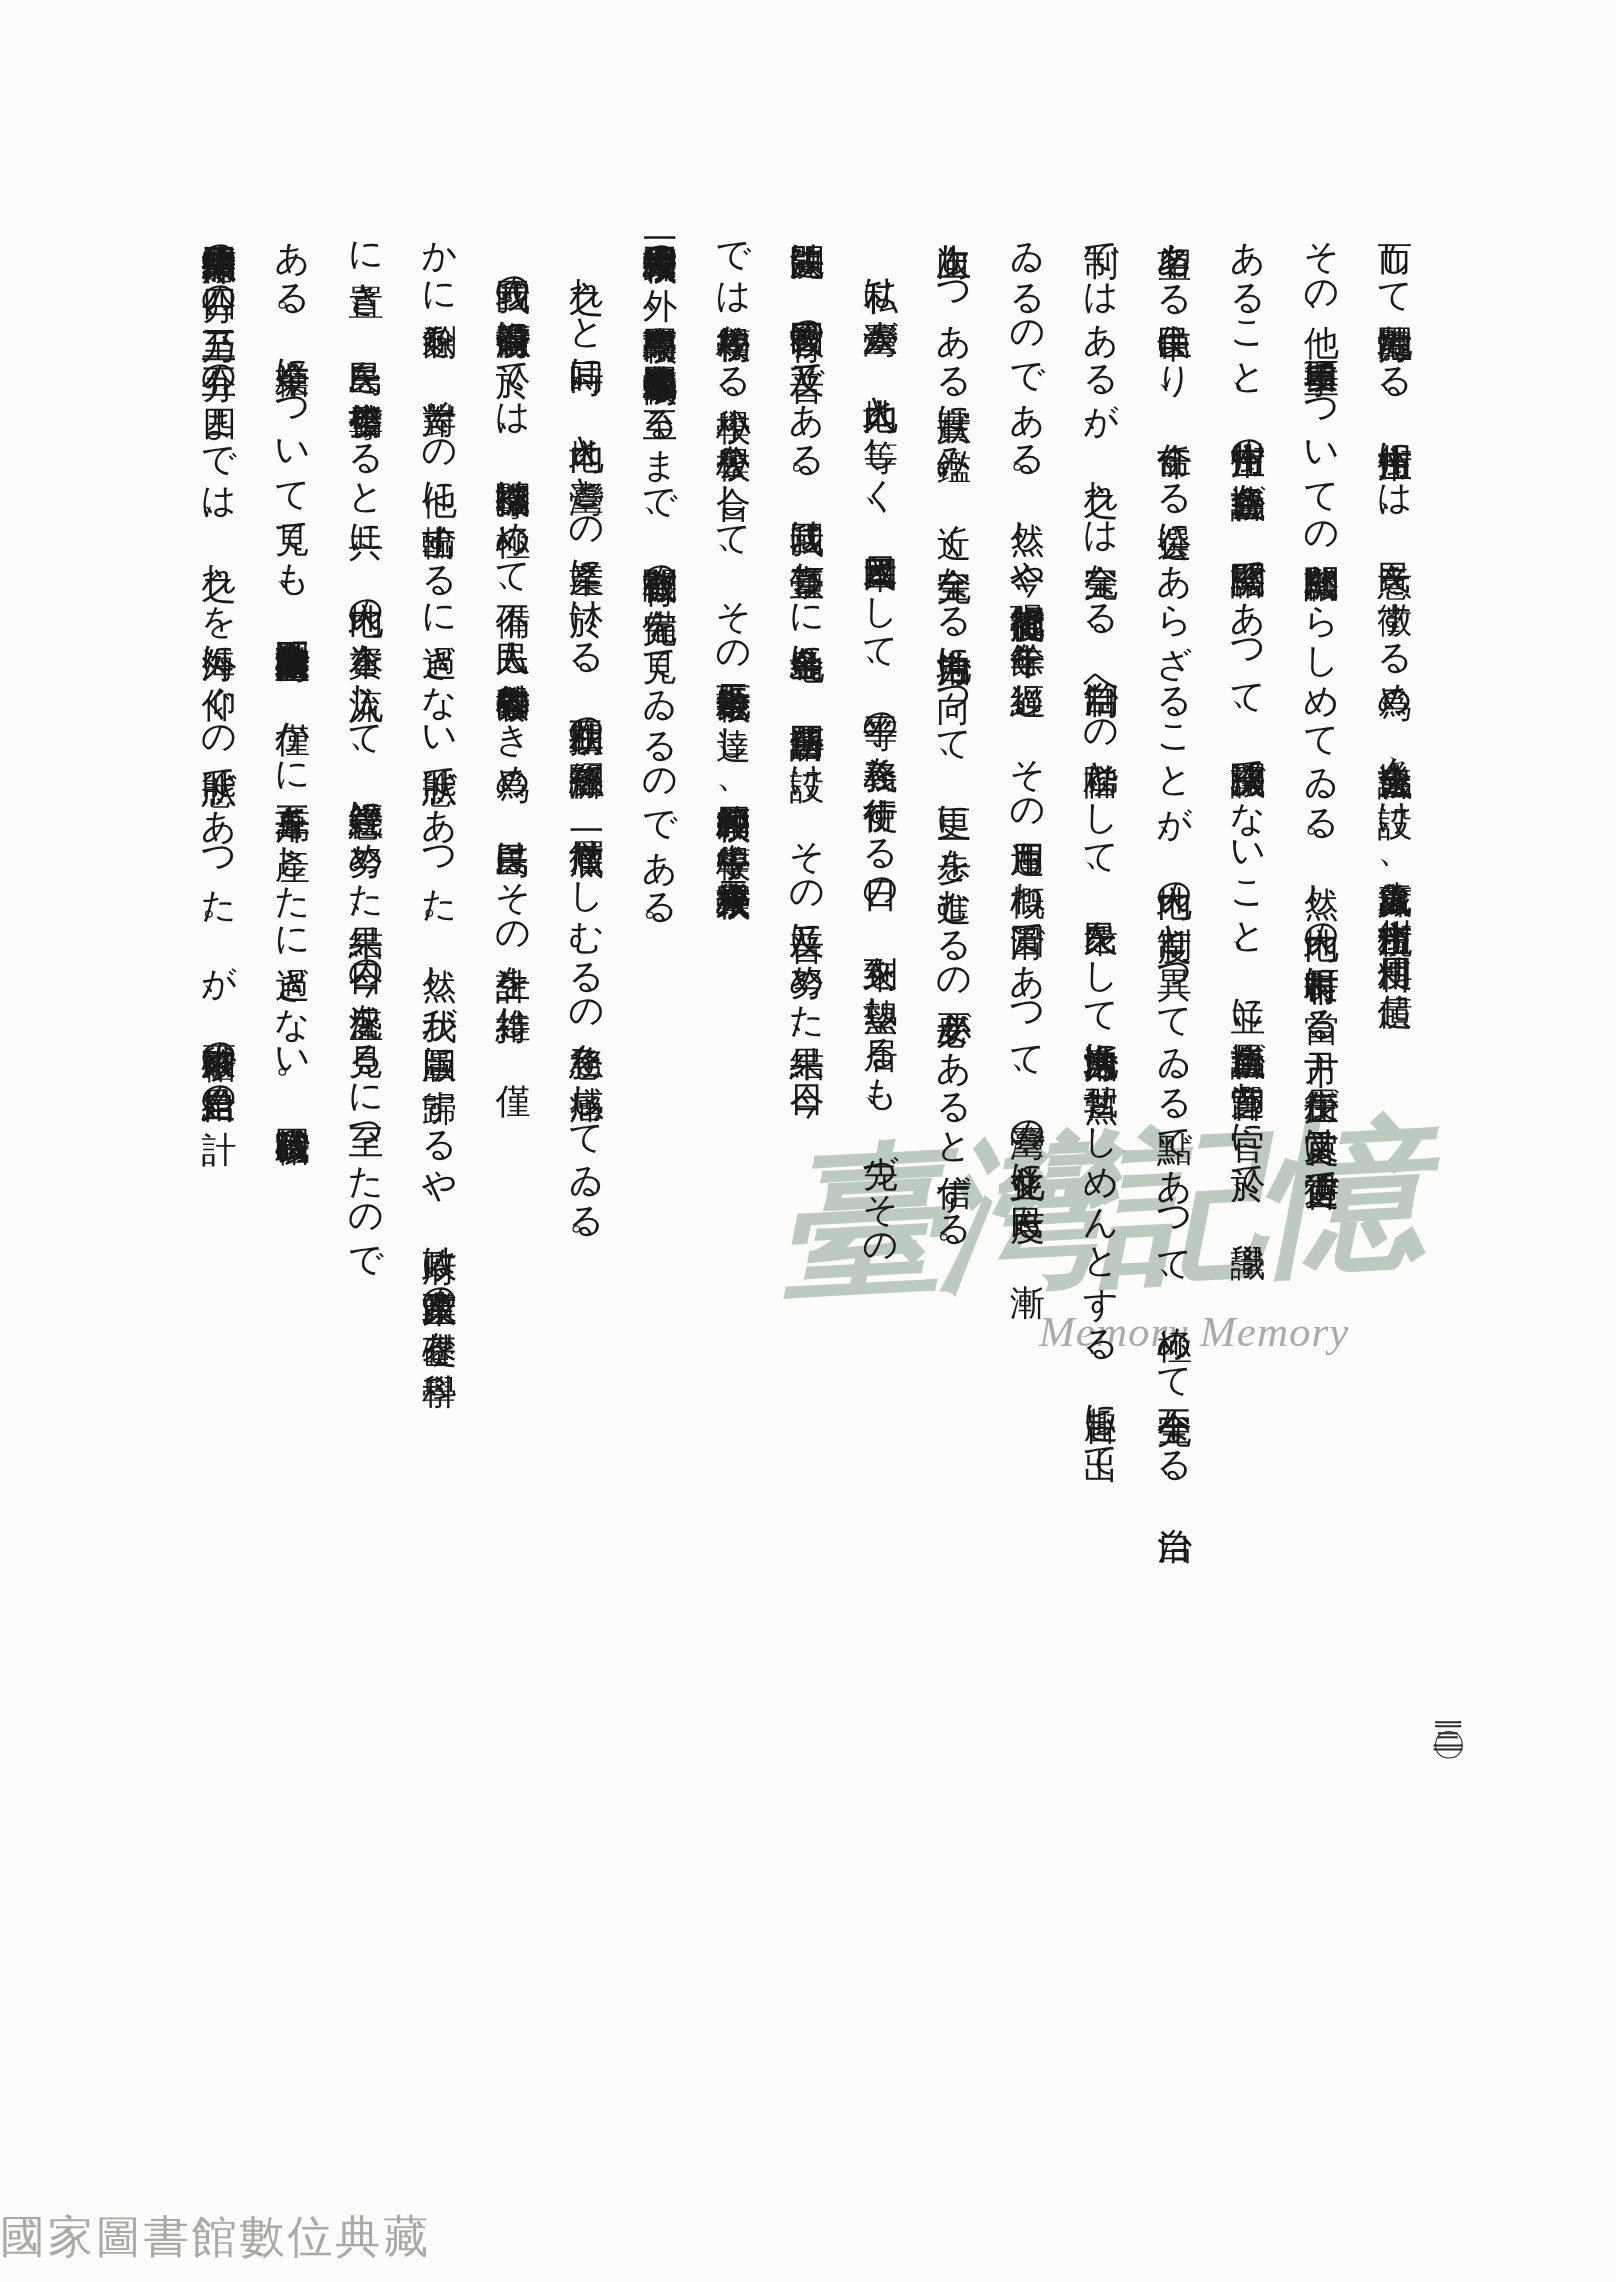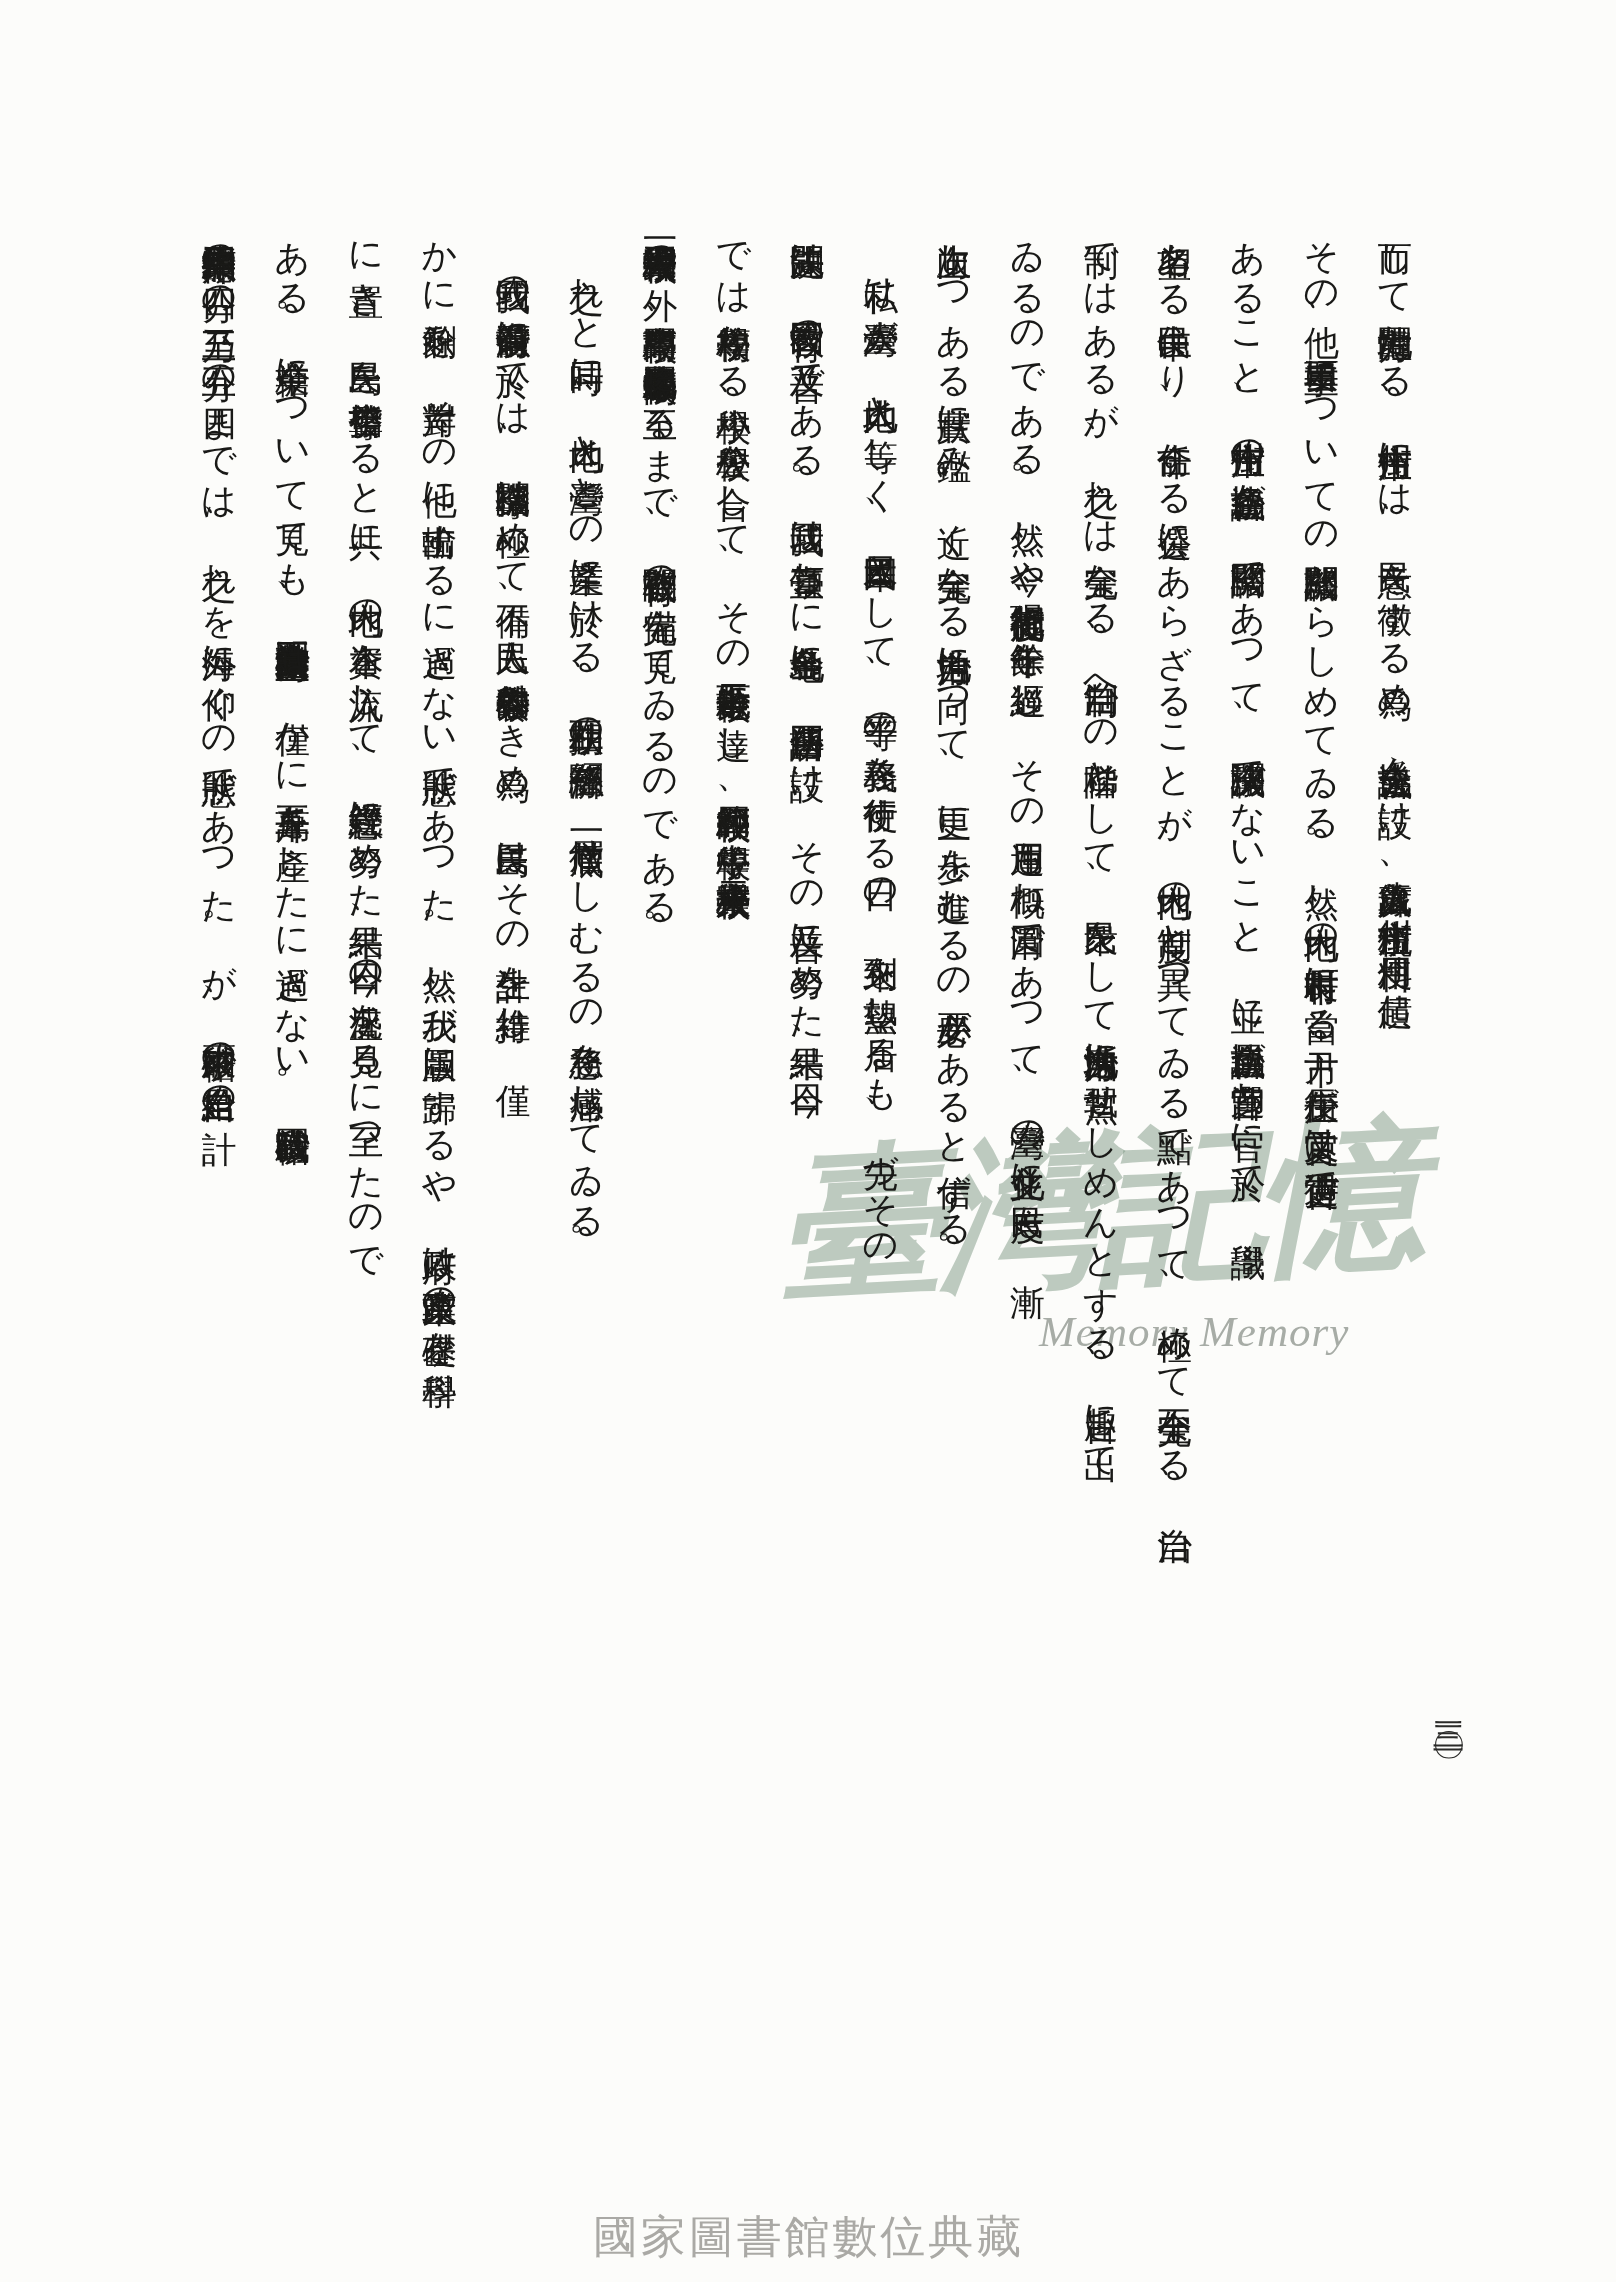--- a/index.html
+++ b/index.html
@@ -58,21 +58,21 @@
     font-style:italic;
     color:rgba(152,158,150,0.85);
     letter-spacing:1px;
     white-space:nowrap;
     pointer-events:none;
   }
   .footer-label {
     position:absolute;
     left:0; top:2207px;
     width:100%;
-    text-align:center;
+    text-align:left;
     font-family:Liberation Mono, monospace;
     font-size:45px;
     letter-spacing:2.9px;
     color:#aaa9a5;
   }
 </style>
 </head>
 <body>
 
 <div class="page">

